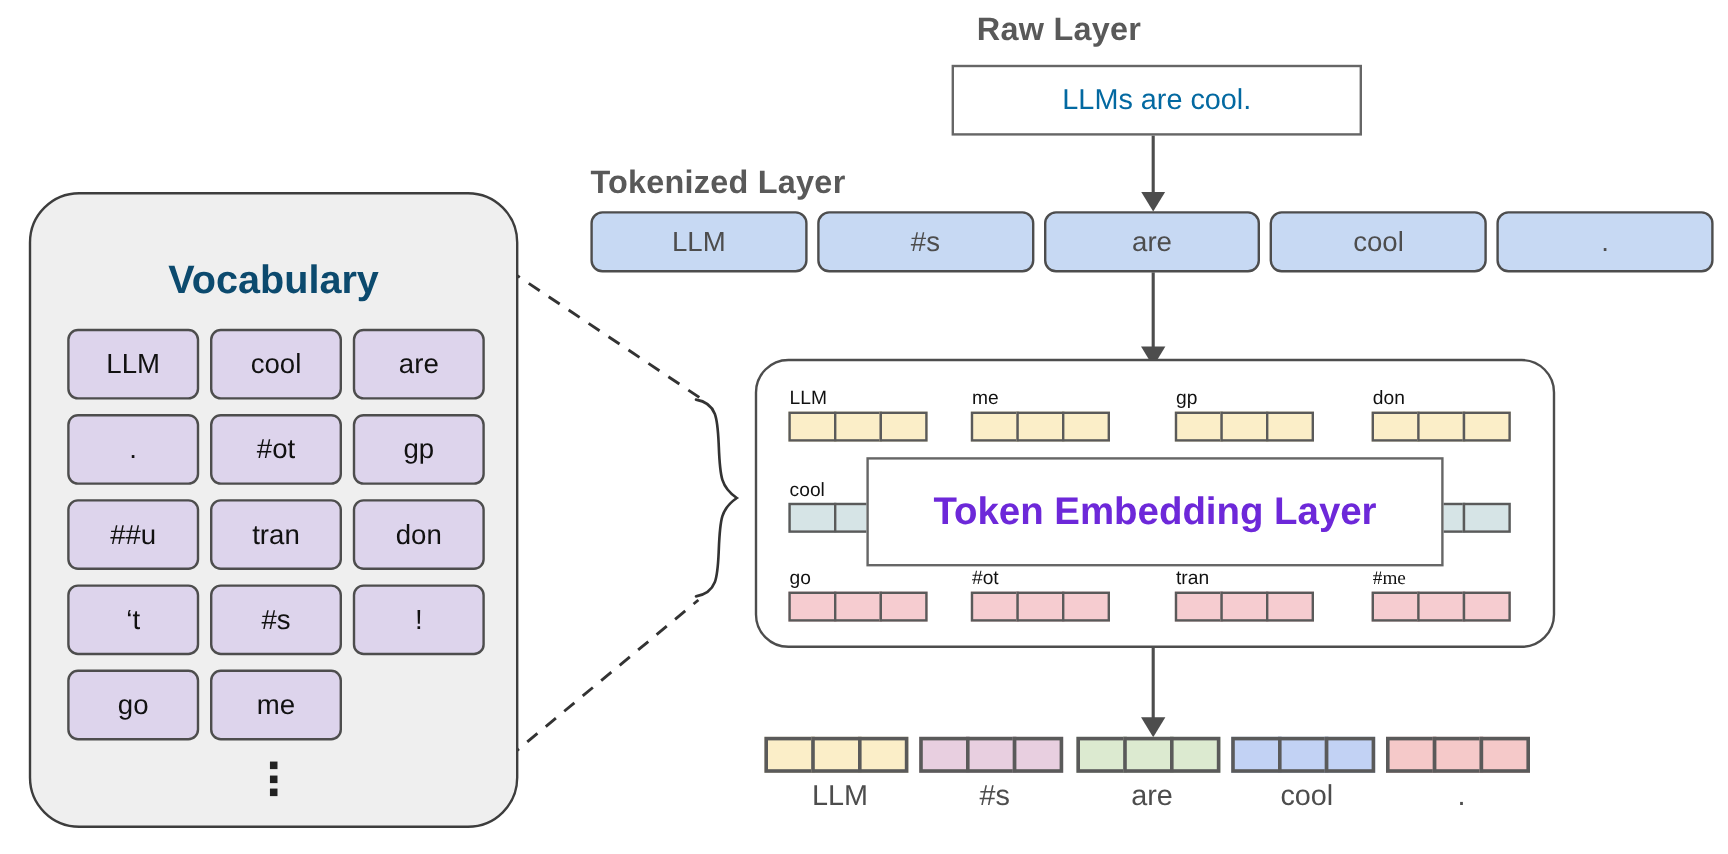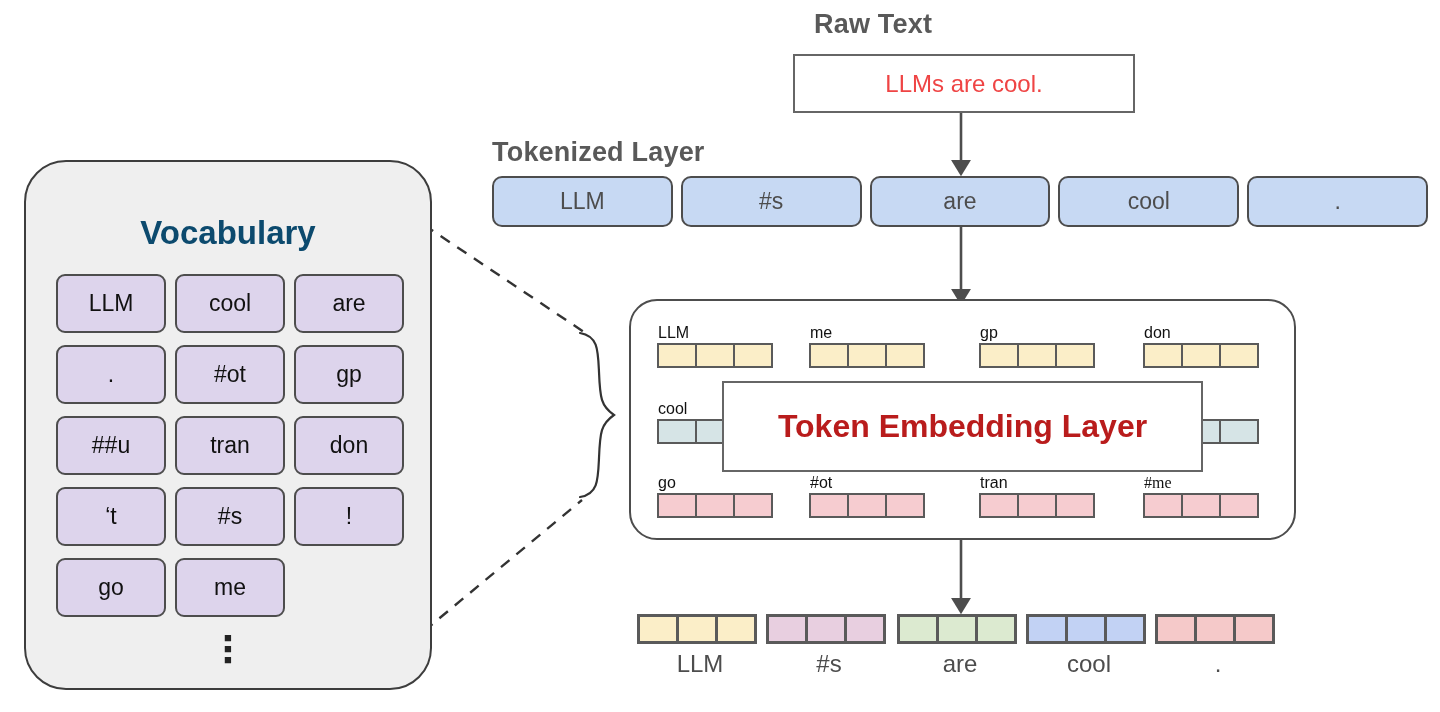--- a/index.html
+++ b/index.html
@@ -29,21 +29,21 @@
   }
 
   
   .rawbox {
     border: 2px solid #666666;
     background: #ffffff;
     display: flex;
     align-items: center;
     justify-content: center;
     font-size: 24px;
-    color: #ef4444;
+    color: #0369a1;
   }
 
   
   .tokchip {
     background: #c7d9f3;
     border: 2px solid #4d4d4d;
     border-radius: 10px;
     display: flex;
     align-items: center;
     justify-content: center;
@@ -135,21 +135,21 @@
 
   
   .tel-box {
     background: #ffffff;
     border: 2px solid #666666;
     display: flex;
     align-items: center;
     justify-content: center;
     font-weight: bold;
     font-size: 32px;
-    color: #b91c1c;
+    color: #6d28d9;
     box-sizing: border-box;
   }
 
   
   .outgroup { position: absolute; }
   .outrow { display: flex; }
   .outcell {
     width: 42px;
     height: 30px;
     border: 3px solid #5a5a5a;
@@ -198,21 +198,21 @@
     <path d="M 424,225 L 584,332" stroke="#333333" stroke-width="2.4" fill="none" stroke-dasharray="11 9"></path>
     <path d="M 424,631 L 582,500" stroke="#333333" stroke-width="2.4" fill="none" stroke-dasharray="11 9"></path>
 
     <path d="M 580,333
              C 598,336 598,350 599,372
              C 600,398 601,406 614,415
              C 601,424 600,432 599,458
              C 598,480 598,494 580,497" stroke="#333333" stroke-width="2.2" fill="none" stroke-linecap="round"></path>
   </svg>
 
-  <div class="abs heading" style="left:814px; top:9px;">Raw Text</div>
+  <div class="abs heading" style="left:814px; top:9px;">Raw Layer</div>
 
   <div class="abs rawbox" style="left:793px; top:54px; width:338px; height:55px;">
     <span>LLMs are cool.</span>
   </div>
 
   <div class="abs heading" style="left:492px; top:137px;">Tokenized Layer</div>
 
   <div class="abs" style="left:492px; top:176px; width:936px; height:51px;
               display:flex; gap:8px;">
     <div class="tokchip" style="flex:1;">

